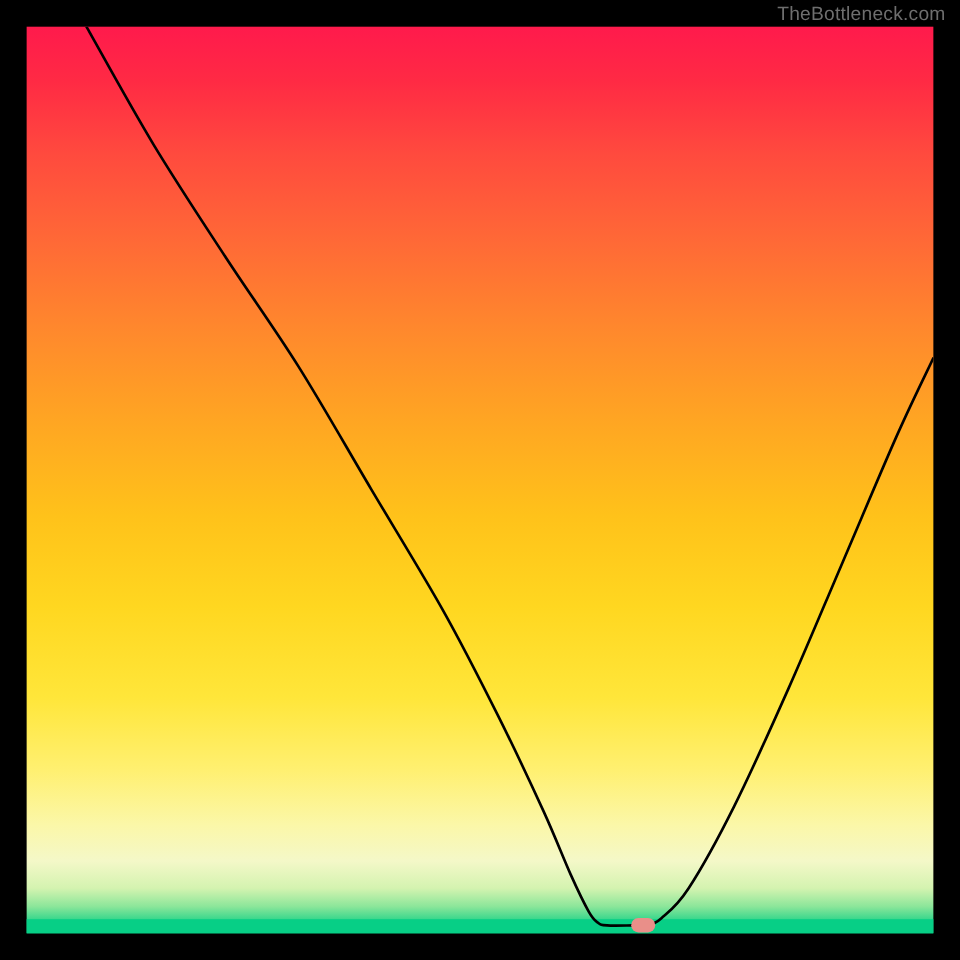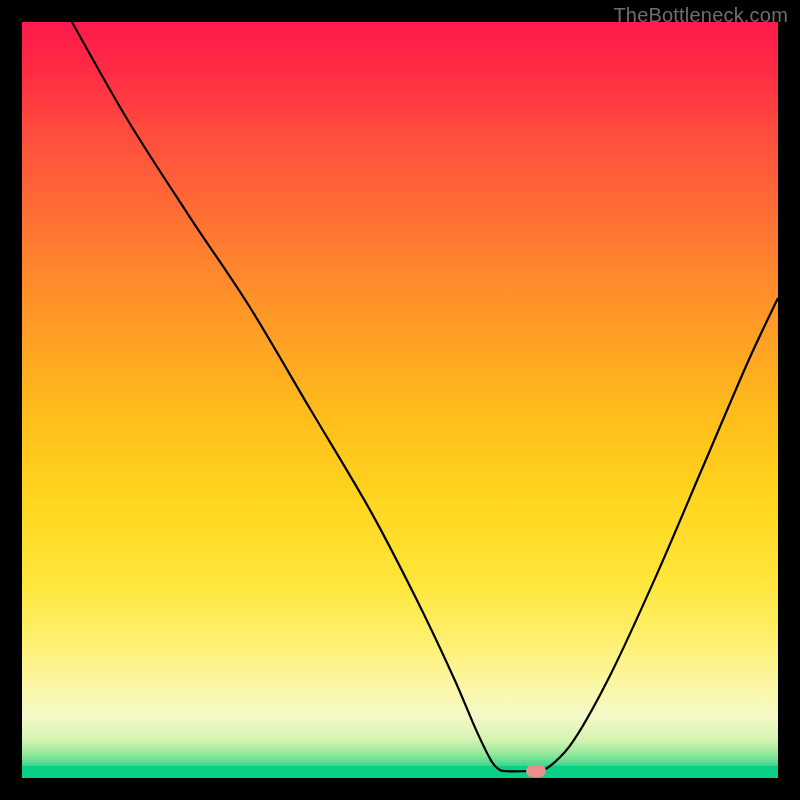--- a/index.html
+++ b/index.html
@@ -15,21 +15,21 @@
     position: relative;
     width: 800px;
     height: 800px;
     background: #000;
   }
   .watermark {
     position: absolute;
     top: 4px;
     right: 12px;
     color: #6e6e6e;
-    font-size: 20px;
+    font-size: 16px;
     font-weight: 400;
     letter-spacing: 0.2px;
     z-index: 20;
   }
   .plot-area {
     position: absolute;
     left: 22px;
     top: 22px;
     width: 756px;   
     height: 756px;

